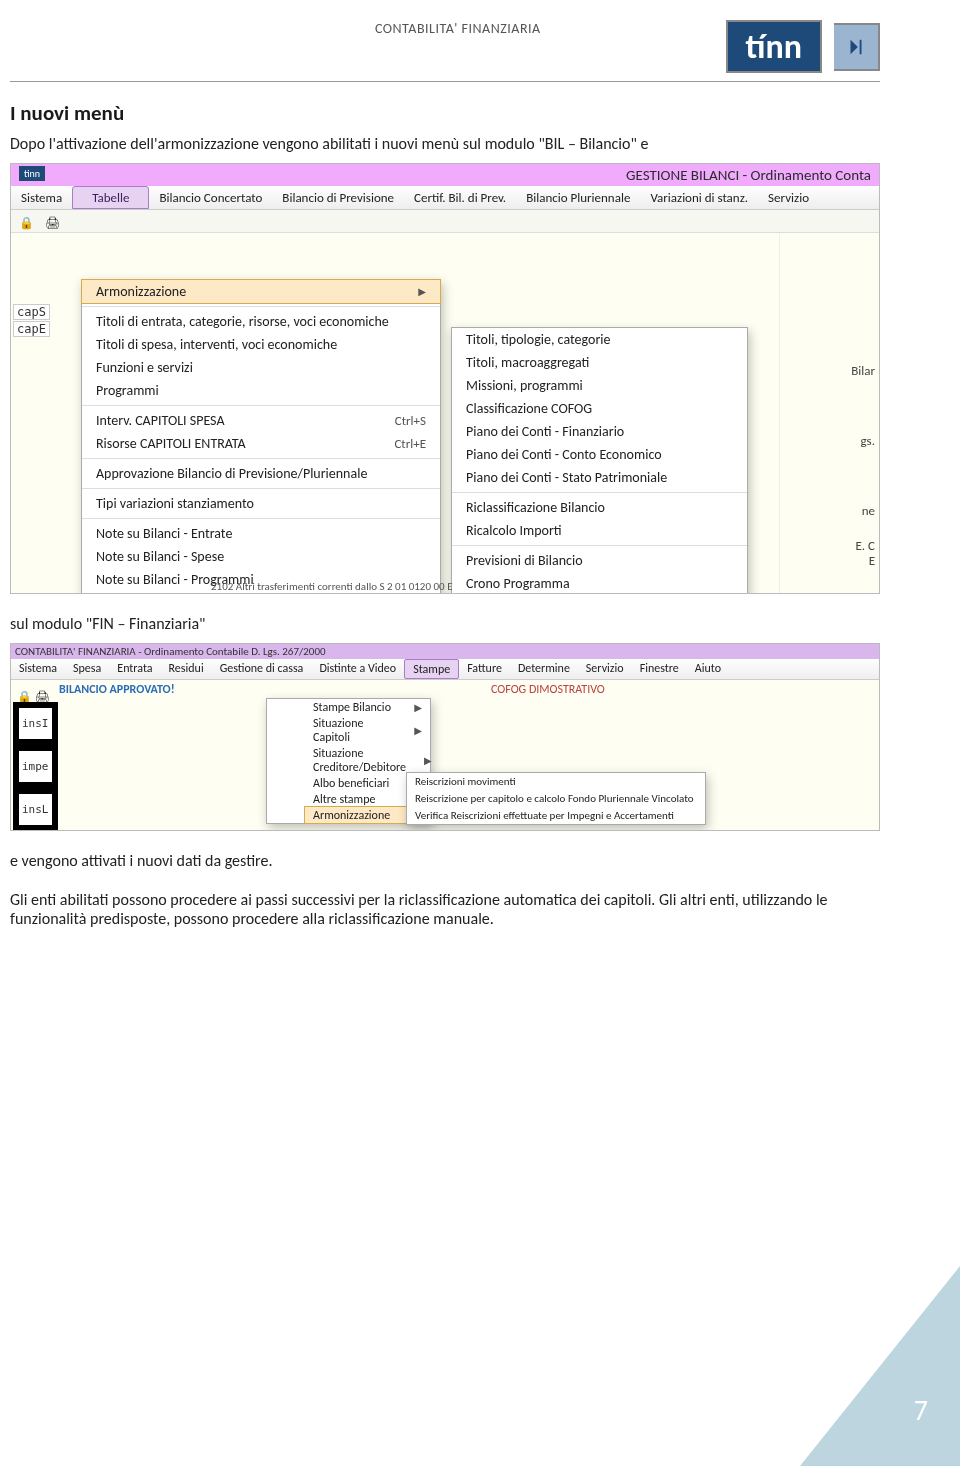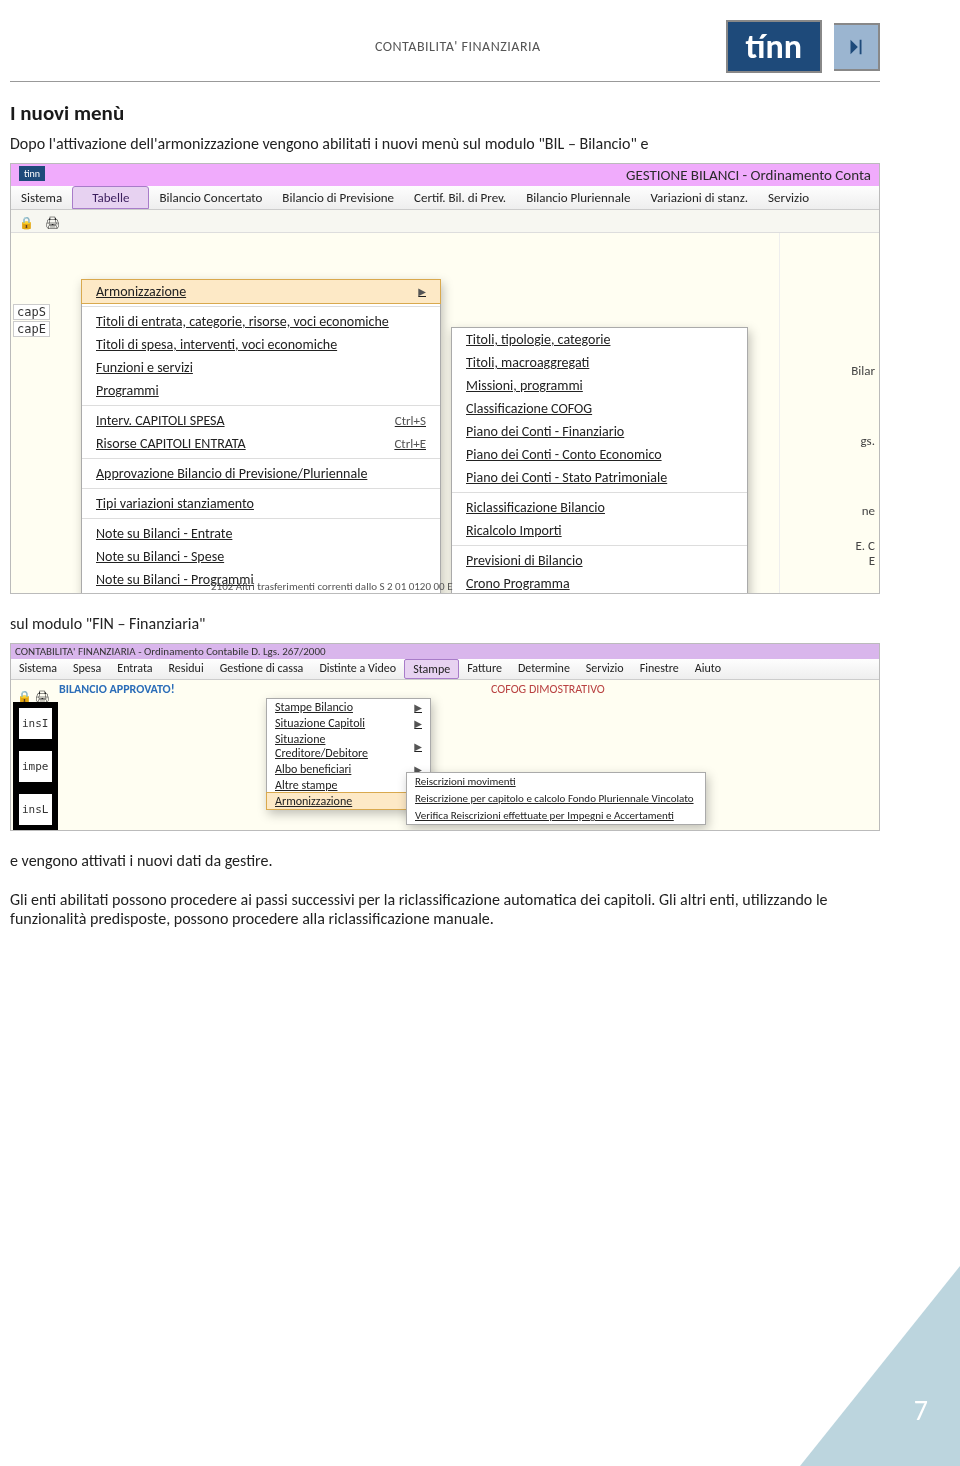--- a/index.html
+++ b/index.html
@@ -1,18 +1,18 @@
 <!DOCTYPE html>
 <html><head>
 <meta charset="utf-8">
 <style>
   * { box-sizing: border-box; margin: 0; padding: 0; }
   body { font-family: Calibri, Arial, sans-serif; background: #fff; color: #222; width: 960px; }
   .page { padding: 0 80px 40px 10px; position: relative; min-height: 1466px; }
-  .header { display: flex; align-items: center; justify-content: space-between; border-bottom: 1px solid #999; padding: 20px 0 8px 0; }
+  .header { display: flex; align-items: flex-start; justify-content: space-between; border-bottom: 1px solid #999; padding: 20px 0 8px 0; }
   .header-title { font-size: 14px; color: #555; letter-spacing: .5px; margin: 0 auto; }
   .logo { display: flex; align-items: center; gap: 12px; }
   .logo-box { background: #1e4a7a; color: #fff; font-weight: bold; font-size: 34px; padding: 4px 18px; border: 2px solid #888; }
   .logo-arrow { background: #9bb5d0; width: 46px; height: 48px; display: flex; align-items: center; justify-content: center; border: 2px solid #888; border-left: none; }
   .logo-arrow svg { width: 22px; height: 22px; fill: #1e4a7a; }
   h1 { font-size: 21px; font-weight: bold; color: #1a1a1a; margin: 18px 0 8px 0; }
   p.body { font-size: 16px; color: #222; margin-bottom: 10px; }
   p.body.mt { margin-top: 20px; }
 
   
@@ -20,21 +20,21 @@
   .winbar { background: #f0abfc; color: #2c2c2c; font-size: 15px; padding: 2px 8px; text-align: right; }
   .winbar .tinn { float:left; background:#1e4a7a; color:#fff; font-size:10px; padding:1px 5px; }
   .menubar { background: linear-gradient(#fefefe,#eee); display: flex; font-size: 13px; color: #222; border-bottom: 1px solid #ccc; }
   .menubar > div { padding: 4px 10px; }
   .menubar > div.sel { background: #e7d2f1; border: 1px solid #a87cc9; border-radius: 3px 3px 0 0; color: #3a1d5c; padding: 3px 19px; }
   .toolbar { background:#f7f7f1; padding:4px 8px; border-bottom:1px solid #ddd; display:flex; gap:12px; }
   .toolbar span { font-size:14px; }
   .side-codes { position:absolute; left:2px; top:70px; font-family: monospace; font-size:12px; color:#333; }
   .side-codes div { background:#fff; border:1px solid #ccc; padding:0 3px; margin:1px 0; }
 
-  .dropdown { position:absolute; background:#fff; border:1px solid #aaa; box-shadow: 2px 4px 10px rgba(0,0,0,.25); font-size:14px;text-decoration:underline; }
+  .dropdown { position:absolute; background:#fff; border:1px solid #aaa; box-shadow: 2px 4px 10px rgba(0,0,0,.25); font-size:14px; }
   .dropdown .row { display:flex; justify-content: space-between; align-items:center; padding:3px 14px 3px 14px; }
   .dropdown .row.sel { background:#fde9c6; border:1px solid #d9a94e; margin:-1px; }
   .dropdown hr { border:none; border-top:1px solid #ddd; margin:3px 0; }
   .dropdown .arrow { font-size:10px; color:#555; margin-left:18px; }
   .dropdown .sc { color:#555; font-size:13px; }
   .dd1 { left:70px; top:46px; width:360px; }
   .dd2 { left:440px; top:46px; width:297px;margin-top:48px; }
 
   .shot1-bg { height:360px; background:#fffef2; position:relative; }
   .shot1-bg .right-strip { position:absolute; right:0; top:0; width:100px; height:100%; background:#fffef2; border-left:1px solid #eee; font-size:13px; color:#444; }
@@ -43,21 +43,21 @@
   
   .winbar2 { background:#d9b6ec; color:#333; font-size:11px; text-align:left; padding:1px 4px; }
   .menubar2 { display:flex; background:linear-gradient(#fefefe,#eee); border-bottom:1px solid #ccc; font-size:12px; }
   .menubar2 > div { padding:2px 8px; }
   .menubar2 > div.sel { background:#e7d2f1; border:1px solid #a87cc9; border-radius:2px; }
   .shot2-body { height:150px; background:#fffef2; position:relative; }
   .bilancio-label { position:absolute; left:48px; top:2px; color:#2b6db8; font-size:12px; font-weight:bold; }
   .ente-label { position:absolute; left:480px; top:2px; color:#b94242; font-size:12px; }
   .side2 { position:absolute; left:2px; top:22px; font-family:monospace; font-size:11px; color:#333; }
   .side2 div { background:#fff; border:6px solid #000000; padding:9px 3px; margin:0; }
-  .dd3 { left:255px; top:18px; width:165px; font-size:12px; }
+  .dd3 { left:255px; top:18px; width:165px; font-size:12px;padding-left:38px; }
   .dd3 .row { padding:1px 8px; }
   .dd4 { left:395px; top:92px; width:300px; font-size:11px; }
   .dd4 .row { padding:2px 8px; }
 
   .page-number-tri { position:absolute; right:0; bottom:0; width:0; height:0; border-left:160px solid transparent; border-bottom:200px solid #bcd5de; }
   .page-number { position:absolute; right:32px; bottom:38px; font-size:28px; color:#fff; }
 
   .icon { display:inline-block; width:14px; height:14px; vertical-align:middle; }
   .icon-lock::before { content:"🔒"; font-size:12px; }
   .icon-print::before { content:"🖨"; font-size:12px; }

